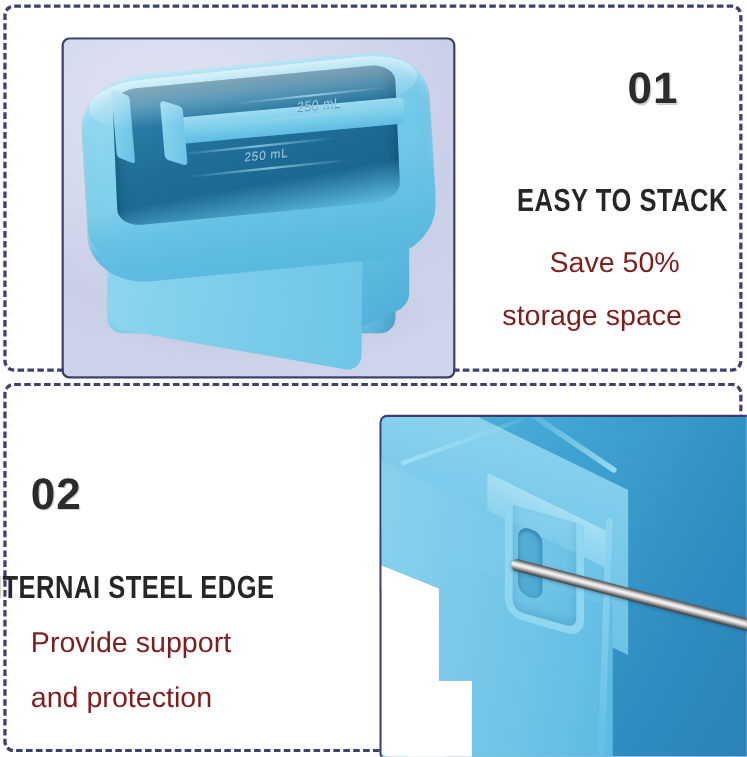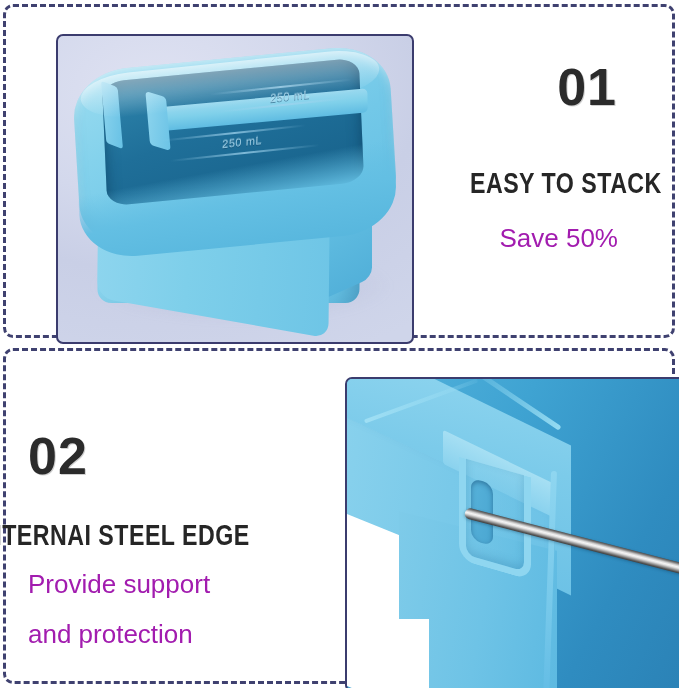--- a/index.html
+++ b/index.html
@@ -276,21 +276,21 @@
     transform: rotate(14.5deg);
     transform-origin: left center;
     box-shadow: 0 1px 3px rgba(10,50,80,.35);
   }
 
   
   .big-number {
     position: absolute;
     font-family: "Liberation Sans", sans-serif;
     font-weight: 700;
-    font-size: 52px;
+    font-size: 40px;
     letter-spacing: 1px;
     color: #2b2b2b;
     line-height: 1;
     text-shadow: 1px 1px 0 rgba(120,120,120,.35);
   }
   .headline {
     position: absolute;
     font-family: "Liberation Sans", sans-serif;
     font-weight: 700;
     font-size: 29px;
@@ -298,21 +298,21 @@
     line-height: 1;
     transform: scaleX(.80);
     letter-spacing: .6px;
     white-space: nowrap;
   }
   .subline {
     position: absolute;
     font-family: "Liberation Sans", sans-serif;
     font-weight: 400;
     font-size: 26px;
-    color: #a21caf;
+    color: #7f1d1d;
     line-height: 1;
     white-space: nowrap;
   }
 
   
   #num-01   { right: 55px;  top: 54px;  }
   #head-01  { right: 10px;  top: 138px; transform-origin: right center; }
   #sub-01-a { right: 54px;  top: 192px; }
   #sub-01-b { right: 52px;  top: 240px; }
 
@@ -354,20 +354,21 @@
         <div class="p1-gloss"></div>
       </div>
     </figure>
 
     <div class="big-number" id="num-01">01</div>
 
     <h2 class="headline" id="head-01">EASY TO STACK</h2>
 
     <p class="subline" id="sub-01-a">Save 50%</p>
 
+    <p class="subline" id="sub-01-b">storage space</p>
   </section>
 
   <section class="feature-panel" id="panel-02">
 
     <div class="big-number" id="num-02">02</div>
 
     <h2 class="headline" id="head-02">INTERNAI STEEL EDGE</h2>
 
     <p class="subline" id="sub-02-b">and protection</p>
 

